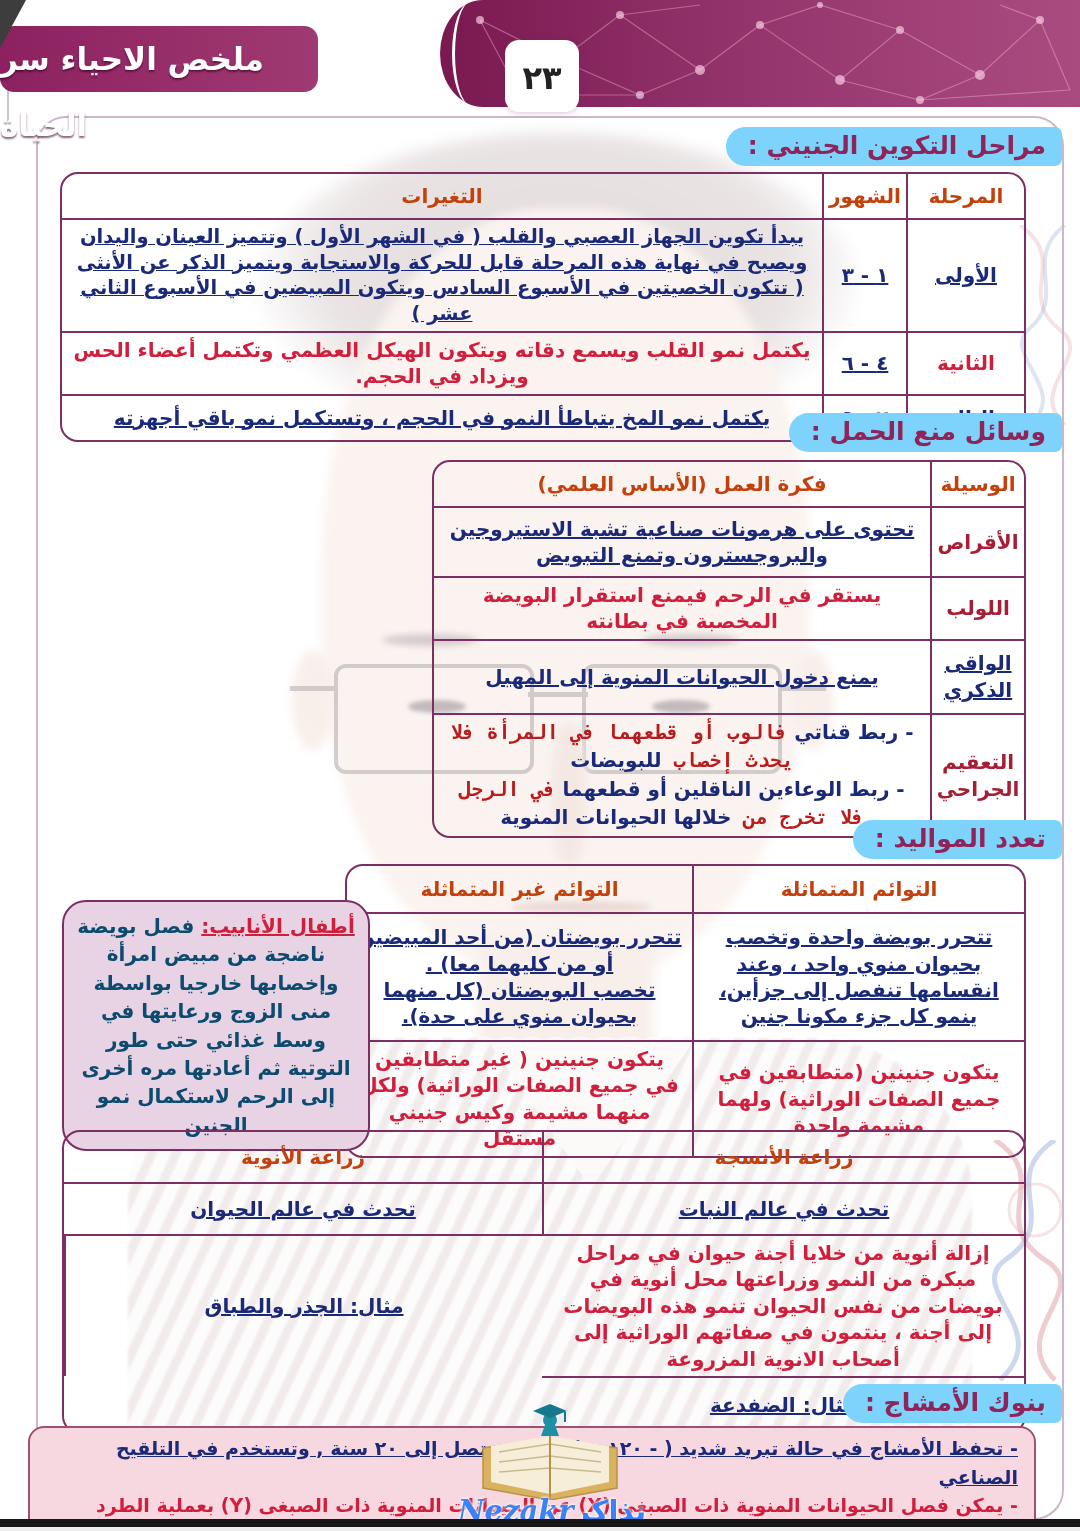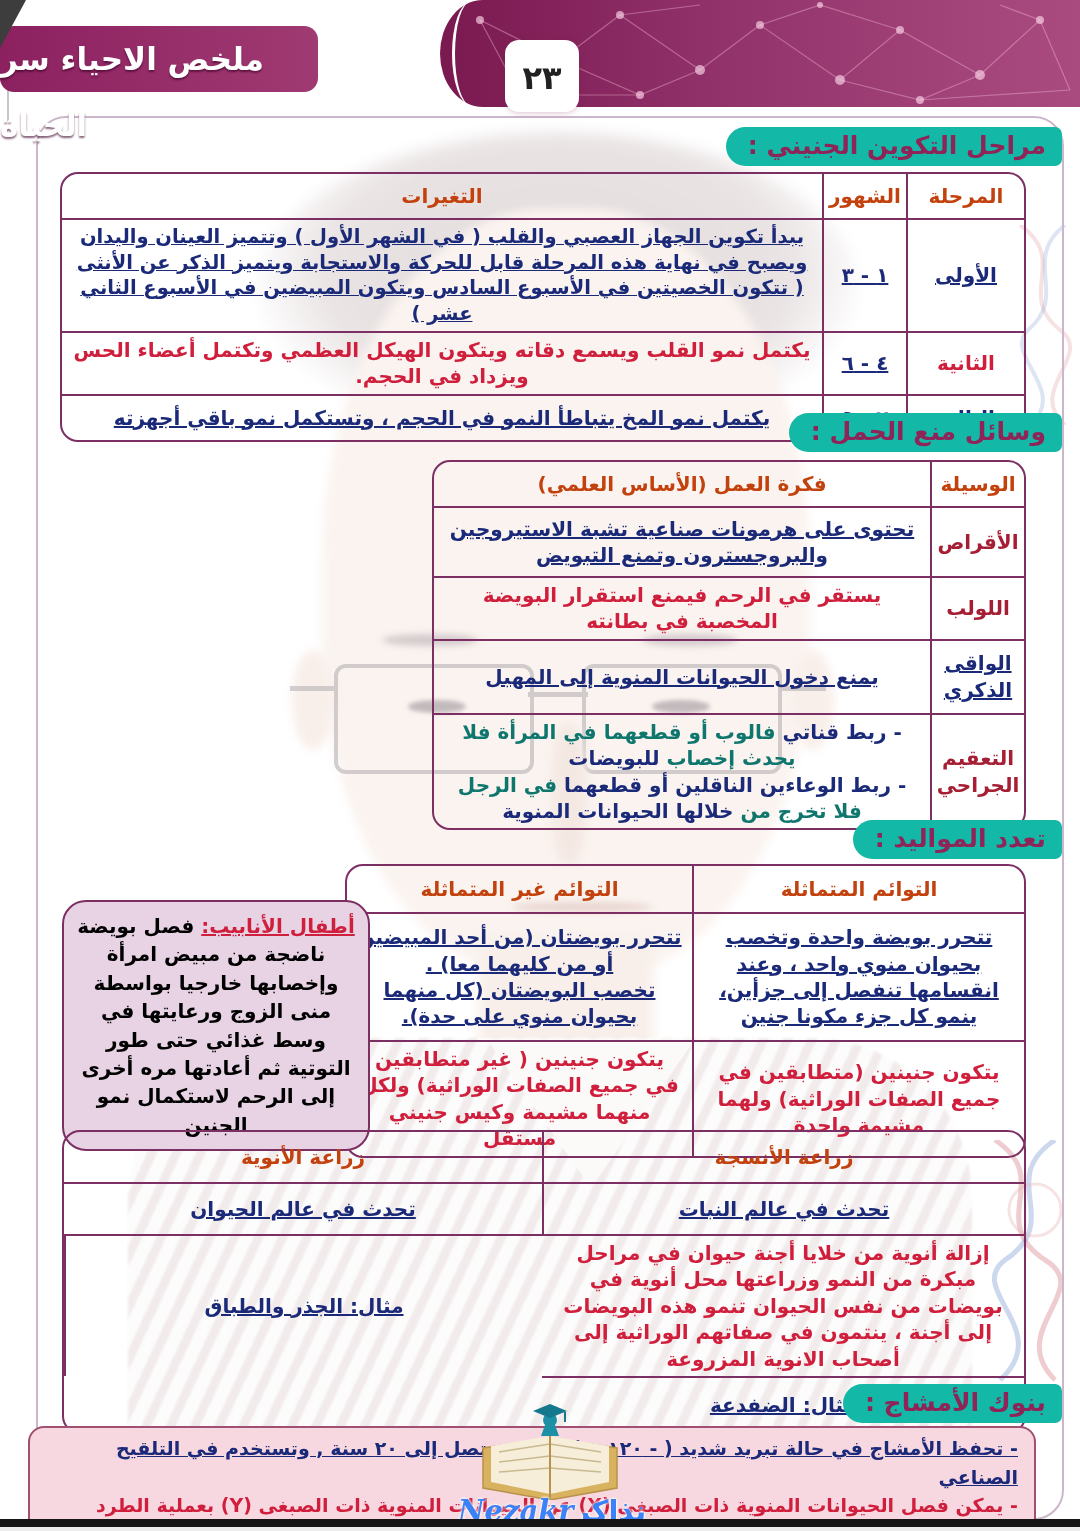--- a/index.html
+++ b/index.html
@@ -48,51 +48,51 @@
   .arc{position:absolute;left:452px;top:2px;width:34px;height:103px;z-index:3;
        border-left:3px solid #ffffff;border-radius:50% 0 0 50%/50% 0 0 50%;}
   .title-chip{position:absolute;left:0;top:26px;width:318px;height:66px;z-index:3;
               background:linear-gradient(90deg,#8c2160,#a03a72);border-radius:14px;
               color:#ffffff;font-size:31px;text-align:left;line-height:66px;
               text-shadow:0 2px 2px rgba(60,0,40,.6);}
   .page-tab{position:absolute;left:505px;top:40px;width:74px;height:72px;background:#ffffff;
             border-radius:14px;z-index:3;color:#222;font-size:32px;text-align:center;line-height:76px;
             box-shadow:0 0 6px rgba(120,30,80,.35);}
   
-  .pill{position:absolute;right:18px;z-index:3;background:#14b8a6;color:#8e2458;
+  .pill{position:absolute;right:18px;z-index:3;background:#7dd3fc;color:#8e2458;
         font-size:25px;padding:4px 16px 6px 22px;border-radius:22px 8px 8px 22px;white-space:nowrap;}
   
   .tbl{position:absolute;display:grid;z-index:2;border:2.5px solid #7c2f63;border-radius:18px;
        overflow:hidden;background:transparent;}
   .tbl>div{display:flex;align-items:center;justify-content:center;text-align:center;
            padding:4px 10px;font-size:20px;line-height:1.32;}
   .tbl>div.bl{border-left:2px solid #7c2f63;}
   .tbl>div.bt{border-top:2px solid #7c2f63;}
   .th{color:#c2410c;font-size:21px;}
   .blue{color:#1b2a78;text-decoration:underline;}
   .red{color:#d01f3c;}
   .maroon{color:#a61e33;}
   .seg-blue{color:#1b2a78;}
-  .seg-red{color:#0f766e;}
+  .seg-red{color:#b91c1c;font-family:Liberation Mono, monospace;}
   .bullets{flex-direction:column;align-items:flex-start;text-align:right;}
   .bullets div{width:100%;}
   .t-stages{left:60px;top:172px;width:962px;grid-template-columns:118px 84px 1fr;
             grid-template-rows:44px minmax(96px,auto) minmax(54px,auto) minmax(46px,auto);}
   .t-contra{left:432px;top:460px;width:590px;grid-template-columns:94px 1fr;
             grid-template-rows:44px minmax(70px,auto) minmax(46px,auto) minmax(74px,auto) minmax(110px,auto);}
   .t-twins{left:345px;top:864px;width:677px;grid-template-columns:332px 1fr;
            grid-template-rows:46px minmax(128px,auto) minmax(86px,auto);}
   .t-culture{left:62px;top:1130px;width:960px;grid-template-columns:482px 1fr;
              grid-template-rows:50px 52px minmax(96px,auto) minmax(56px,auto);}
   
   .ivf{position:absolute;left:62px;top:900px;width:280px;z-index:2;background:#e7d3e4;
        border:2px solid #7c2f63;border-radius:24px;padding:10px 12px;text-align:center;
        font-size:20px;line-height:1.42;}
   .ivf .t{color:#d01f3c;text-decoration:underline;}
-  .ivf .b{color:#000000;}
+  .ivf .b{color:#0c4a6e;}
   
   .gambox{position:absolute;left:28px;top:1426px;width:1008px;min-height:84px;z-index:2;
           background:#f7d7e0;border:2.5px solid #a05070;border-radius:16px;padding:6px 16px;
           font-size:19px;line-height:1.5;box-sizing:border-box;}
   
   .wm{position:absolute;left:438px;top:1402px;width:224px;height:126px;z-index:5;text-align:center;}
   .wm .txt{position:absolute;bottom:0;width:100%;color:#3b82f6;font-size:29px;
            text-shadow:0 0 3px #fff,0 0 3px #fff;}
   .wm .latin{font-style:italic;font-family:"DejaVu Serif",serif;margin-left:4px;}
 </style>

